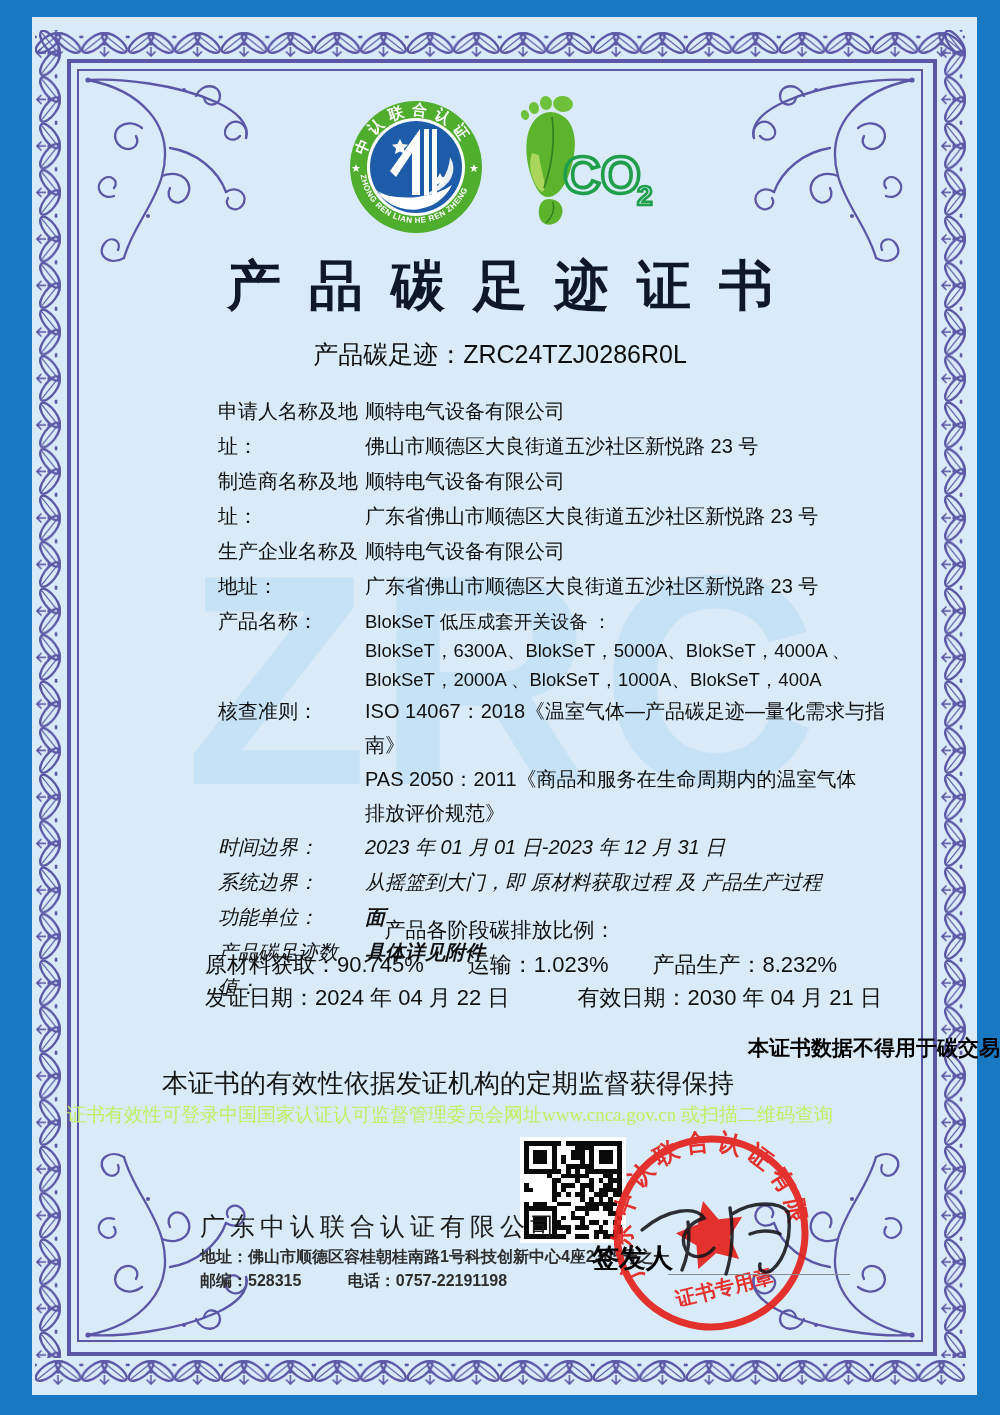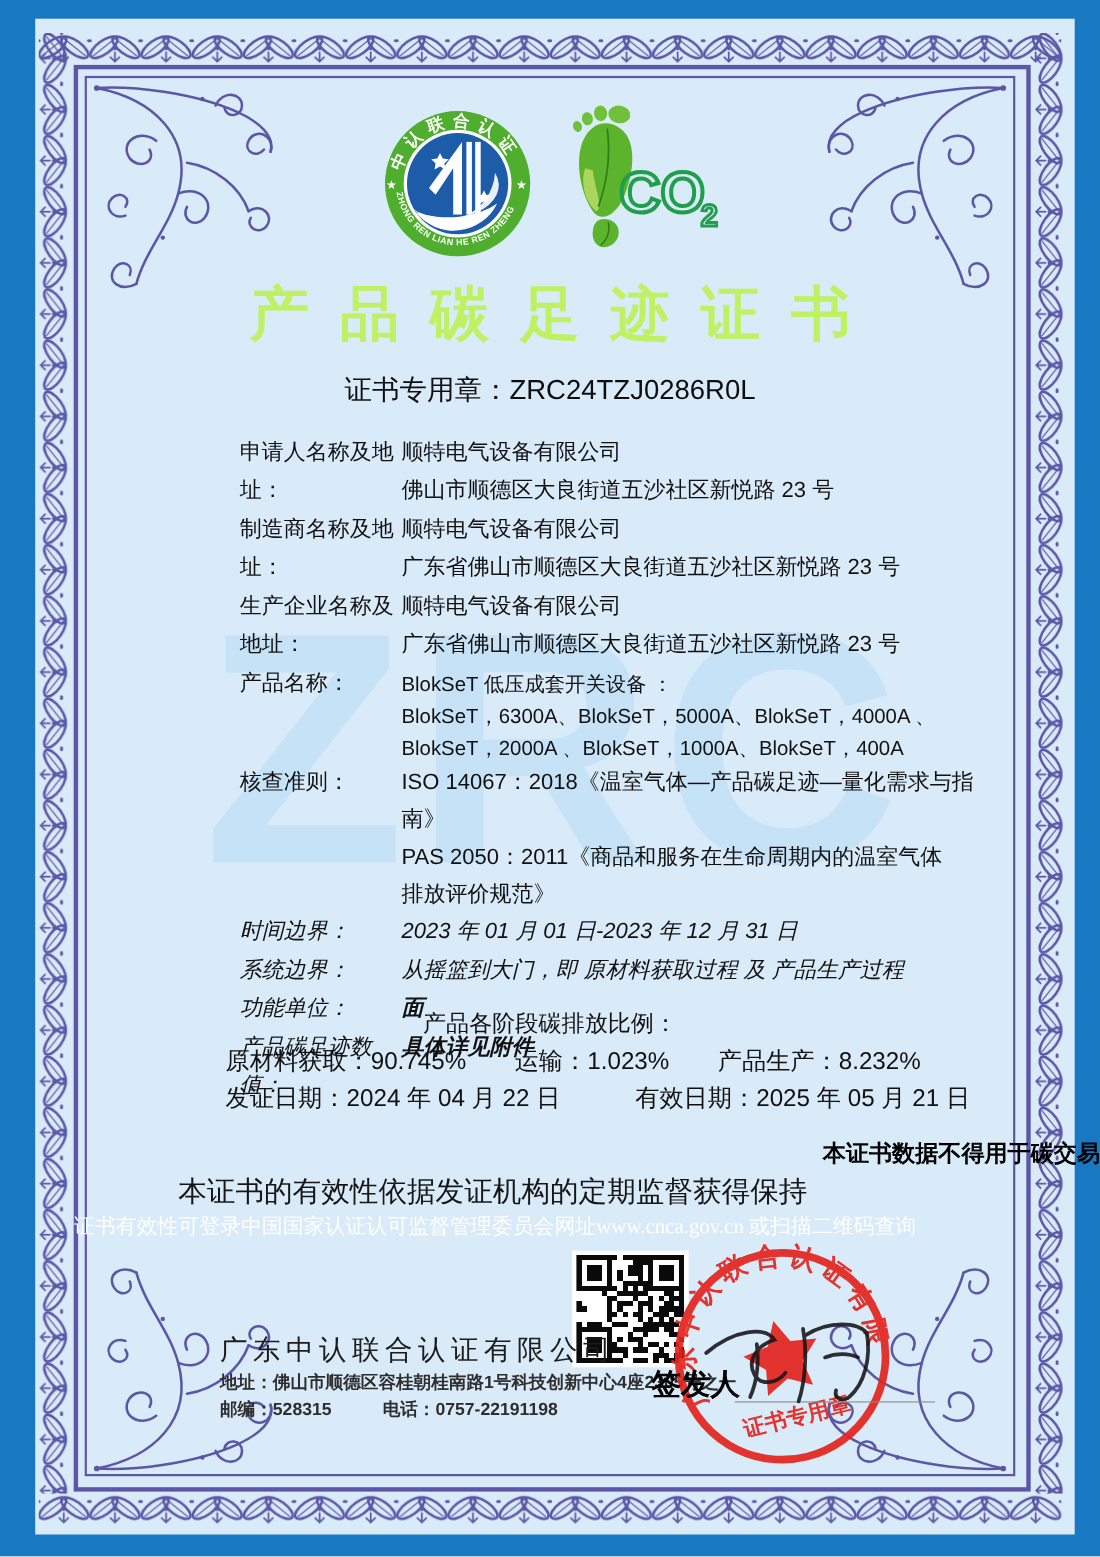--- a/index.html
+++ b/index.html
@@ -18,39 +18,39 @@
   .corner.tl{left:84px;top:76px;}
   .corner.tr{left:716px;top:76px;transform:scaleX(-1);}
   .corner.bl{left:84px;top:1139px;transform:scaleY(-1);}
   .corner.br{left:716px;top:1139px;transform:scale(-1,-1);}
   .watermark{position:absolute;left:185px;top:530px;font-size:300px;font-weight:bold;
     color:#c6e2f6;letter-spacing:8px;z-index:1;line-height:1;user-select:none;}
   .content{position:absolute;left:0;top:0;width:1000px;height:1415px;z-index:2;color:#111;}
   .logo-zrc{position:absolute;left:348px;top:97px;}
   .logo-co2{position:absolute;left:505px;top:95px;}
   .title{position:absolute;left:0;top:250px;width:1000px;text-align:center;
-    font-size:54px;font-weight:bold;letter-spacing:28px;padding-left:28px;box-sizing:border-box;color:#bef264;}
+    font-size:54px;font-weight:bold;letter-spacing:28px;padding-left:28px;box-sizing:border-box;color:#0f172a;}
   .certno{position:absolute;left:0;top:338px;width:1000px;text-align:center;font-size:25px;font-weight:500;color:#0d0d0d;}
   .rows{position:absolute;left:218px;top:394px;width:700px;font-size:20px;font-weight:500;}
   .row{display:flex;align-items:flex-start;}
   .row .lbl{width:147px;flex:none;line-height:35px;}
   .row .vals{flex:1;line-height:35px;}
   .row.product .vals{font-size:18.5px;line-height:29px;padding-top:3px;}
   .row.product .lbl{line-height:29px;padding-top:3px;}
   .row.criteria .vals{line-height:34px;}
   .row.single{margin-top:0;font-style:italic;}
   .row .vals .v-bold{font-weight:bold;}
   .stage-title{position:absolute;left:0;top:916px;width:1000px;text-align:center;font-size:21px;font-weight:500;}
   .stage-row{position:absolute;left:205px;top:950px;width:720px;display:flex;gap:44px;font-size:22px;font-weight:500;white-space:nowrap;}
   .dates-row{position:absolute;left:205px;top:983px;width:720px;display:flex;gap:68px;font-size:22px;font-weight:500;white-space:nowrap;}
   .notice-bold{position:absolute;left:0;top:1034px;width:1000px;text-align:right;font-size:21px;font-weight:bold;color:#000;}
   .notice-serif{position:absolute;left:0;top:1066px;width:896px;text-align:center;font-size:26px;
     font-family:"Liberation Serif","DejaVu Serif",serif;color:#161616;}
   .notice-small{position:absolute;left:0;top:1102px;width:900px;text-align:center;font-size:19px;
-    font-family:"Liberation Serif","DejaVu Serif",serif;color:#ffffff;}
+    font-family:"Liberation Serif","DejaVu Serif",serif;color:#bef264;}
   .qr{position:absolute;left:520px;top:1137px;width:106px;height:106px;background:#fff;padding:4px;box-sizing:border-box;}
   .qr svg{width:100%;height:100%;fill:#0a0a0a;}
   .issuer-company{position:absolute;left:200px;top:1210px;font-size:25px;font-weight:500;letter-spacing:5px;color:#1c1c1c;}
   .issuer-line1{position:absolute;left:200px;top:1247px;font-size:16px;font-weight:bold;color:#2e2e2e;}
   .issuer-line2{position:absolute;left:200px;top:1271px;font-size:16px;font-weight:bold;color:#2e2e2e;}
   .issuer-line2 .gap{display:inline-block;width:42px;}
   .stamp{position:absolute;left:608px;top:1130px;z-index:3;}
   .signer{position:absolute;left:592px;top:1240px;font-size:27px;font-weight:bold;color:#000;z-index:4;}
   .sig-line{position:absolute;left:668px;top:1274px;width:182px;height:1px;background:#8b8b8b;z-index:4;}
   .signature{position:absolute;left:630px;top:1178px;z-index:5;}
@@ -181,21 +181,21 @@
         <path d="M34,60 C36,78 44,94 37,97 C28,90 22,72 27,58 Z" fill="#a9d65b"></path>
         <path d="M47,22 C50,44 47,70 39,93" stroke="#2f7d1c" stroke-width="1.6" fill="none"></path>
         <path d="M44,104 C58,104 62,119 52,127 C42,134 32,127 34,114 C35,107 39,104 44,104 Z"></path>
         <path d="M48,107 C50,115 47,123 41,128" stroke="#2f7d1c" stroke-width="1.4" fill="none"></path>
       </g>
       <text x="58" y="98" font-size="52" font-weight="bold" fill="none" stroke="#1f9e4b" stroke-width="3.6">CO</text>
       <text x="132" y="110" font-size="28" font-weight="bold" fill="none" stroke="#1f9e4b" stroke-width="2.6">2</text>
     </svg>
 
     <div class="title">产品碳足迹证书</div>
-    <div class="certno">证书专用章：ZRC24TZJ0286R0L</div>
+    <div class="certno">产品碳足迹：ZRC24TZJ0286R0L</div>
 
     <div class="rows">
       <div class="row">
         <div class="lbl">申请人名称及地址：</div>
         <div class="vals">
           <div>顺特电气设备有限公司</div>
           <div>佛山市顺德区大良街道五沙社区新悦路 23 号</div>
         </div>
       </div>
       <div class="row">
@@ -257,21 +257,21 @@
     <div class="stage-title">产品各阶段碳排放比例：</div>
 
     <div class="stage-row">
       <span><span>原材料获取：</span><span>90.745%</span></span>
       <span><span>运输：</span><span>1.023%</span></span>
       <span><span>产品生产：</span><span>8.232%</span></span>
     </div>
 
     <div class="dates-row">
       <span><span>发证日期：</span><span>2024 年 04 月 22 日</span></span>
-      <span><span>有效日期：</span><span>2025 年 05 月 21 日</span></span>
+      <span><span>有效日期：</span><span>2030 年 04 月 21 日</span></span>
     </div>
 
     <div class="notice-bold">本证书数据不得用于碳交易</div>
     <div class="notice-serif">本证书的有效性依据发证机构的定期监督获得保持</div>
     <div class="notice-small">证书有效性可登录中国国家认证认可监督管理委员会网址www.cnca.gov.cn 或扫描二维码查询</div>
 
     <div class="qr">
       <svg id="qr" viewBox="0 0 105 105" shape-rendering="crispEdges">
           <rect x="0" y="0" width="5" height="5"></rect>
           <rect x="5" y="0" width="5" height="5"></rect>

